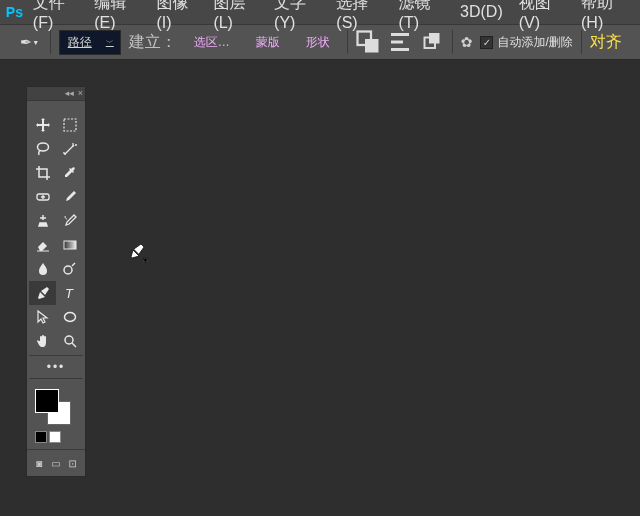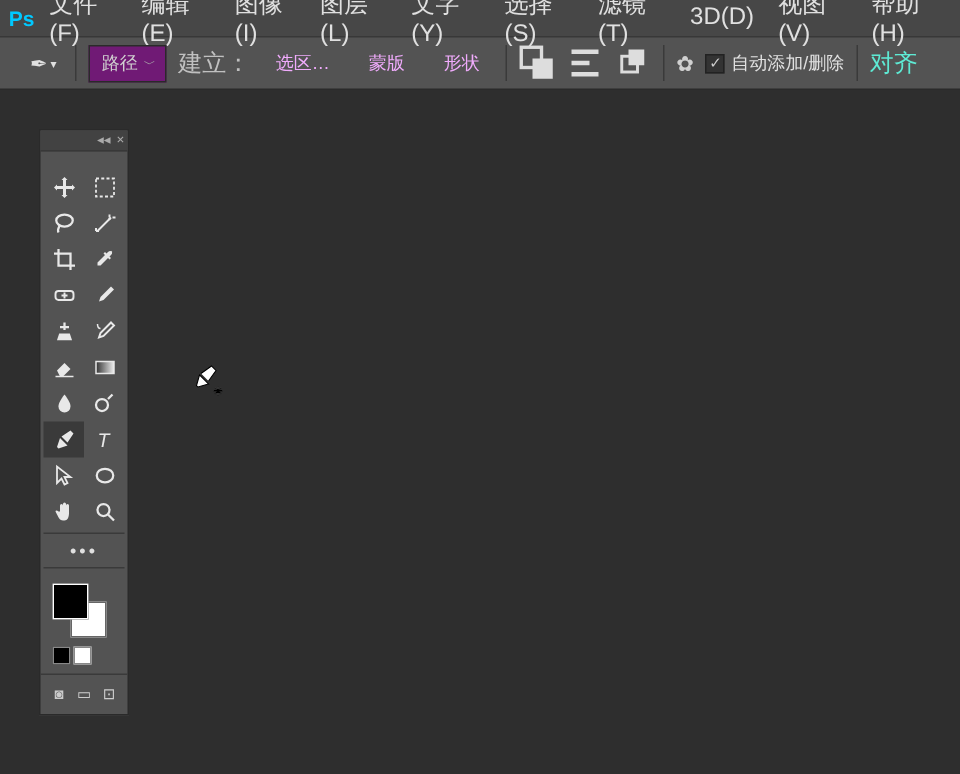--- a/index.html
+++ b/index.html
@@ -7,21 +7,21 @@
     
     .menubar { height: 24px; background: #474747; display: flex; align-items: center; padding: 3px 4px; }
     .logo { width: 24px; height: 24px; display: flex; align-items: center; justify-content: center; color: #00c8ff; font-weight: bold; font-size: 14px; }
     .menu-item { color: #e0e0e0; font-size: 16px; padding: 3px 8px; cursor: pointer; }
     
     .optionsbar { height: 36px; background: #535353; border-top: 1px solid #383838; border-bottom: 1px solid #2a2a2a; display: flex; align-items: center; padding: 0 16px; gap: 8px; }
     .tool-preset { display: flex; align-items: center; gap: 2px; padding: 2px 4px; color: #e0e0e0; }
     .tool-preset .pen-glyph { font-size: 14px; }
     .tool-preset .chev { font-size: 8px; }
     .sep { width: 1px; height: 24px; background: #3a3a3a; }
-    .select-box { background: #701a75; border: 1px solid #2a2a2a; color: #d0d0d0; font-size: 12px; padding: 3px 6px 3px 8px; display: flex; align-items: center; gap: 4px; }
+    .select-box { background: #0f172a; border: 1px solid #2a2a2a; color: #d0d0d0; font-size: 12px; padding: 3px 6px 3px 8px; display: flex; align-items: center; gap: 14px; text-decoration: underline; }
     .select-box .chev { font-size: 8px; color: #aaa; }
     .opt-label { color: #c0c0c0; font-size: 16px; }
     .opt-btn { color: #f0abfc; font-size: 12px; padding: 3px 8px; border: 1px solid transparent; }
     .icon-btn { width: 24px; height: 24px; display: flex; align-items: center; justify-content: center; color: #d0d0d0; font-size: 13px; }
     .gear { font-size: 14px; color: #d0d0d0; }
     .checkbox-row { display: flex; align-items: center; gap: 4px; color: #e0e0e0; font-size: 12px; }
     .checkbox-box { width: 13px; height: 13px; background: #333; border: 1px solid #222; display: flex; align-items: center; justify-content: center; color: #ccc; font-size: 10px; }
     
     .canvas-area { position: absolute; top: 60px; left: 0; right: 0; bottom: 0; background: #2e2e2e; }
     
@@ -98,21 +98,21 @@
         <rect x="6" y="2" width="7" height="7" fill="#ddd"></rect>
       </svg>
   </div>
   <div class="sep"></div>
   <span class="gear">✿</span>
   <div class="checkbox-row">
     <div class="checkbox-box">✓</div>
     <span>自动添加/删除</span>
   </div>
   <div class="sep"></div>
-  <span class="opt-label" style="color:#5eead4">对齐</span>
+  <span class="opt-label" style="color:#fde047">对齐</span>
 </div>
 
 <div class="canvas-area"></div>
 
 <div class="tool-panel">
   <div class="panel-head">
     <span>◂◂</span>
     <span>×</span>
   </div>
   <div class="panel-title"></div>

